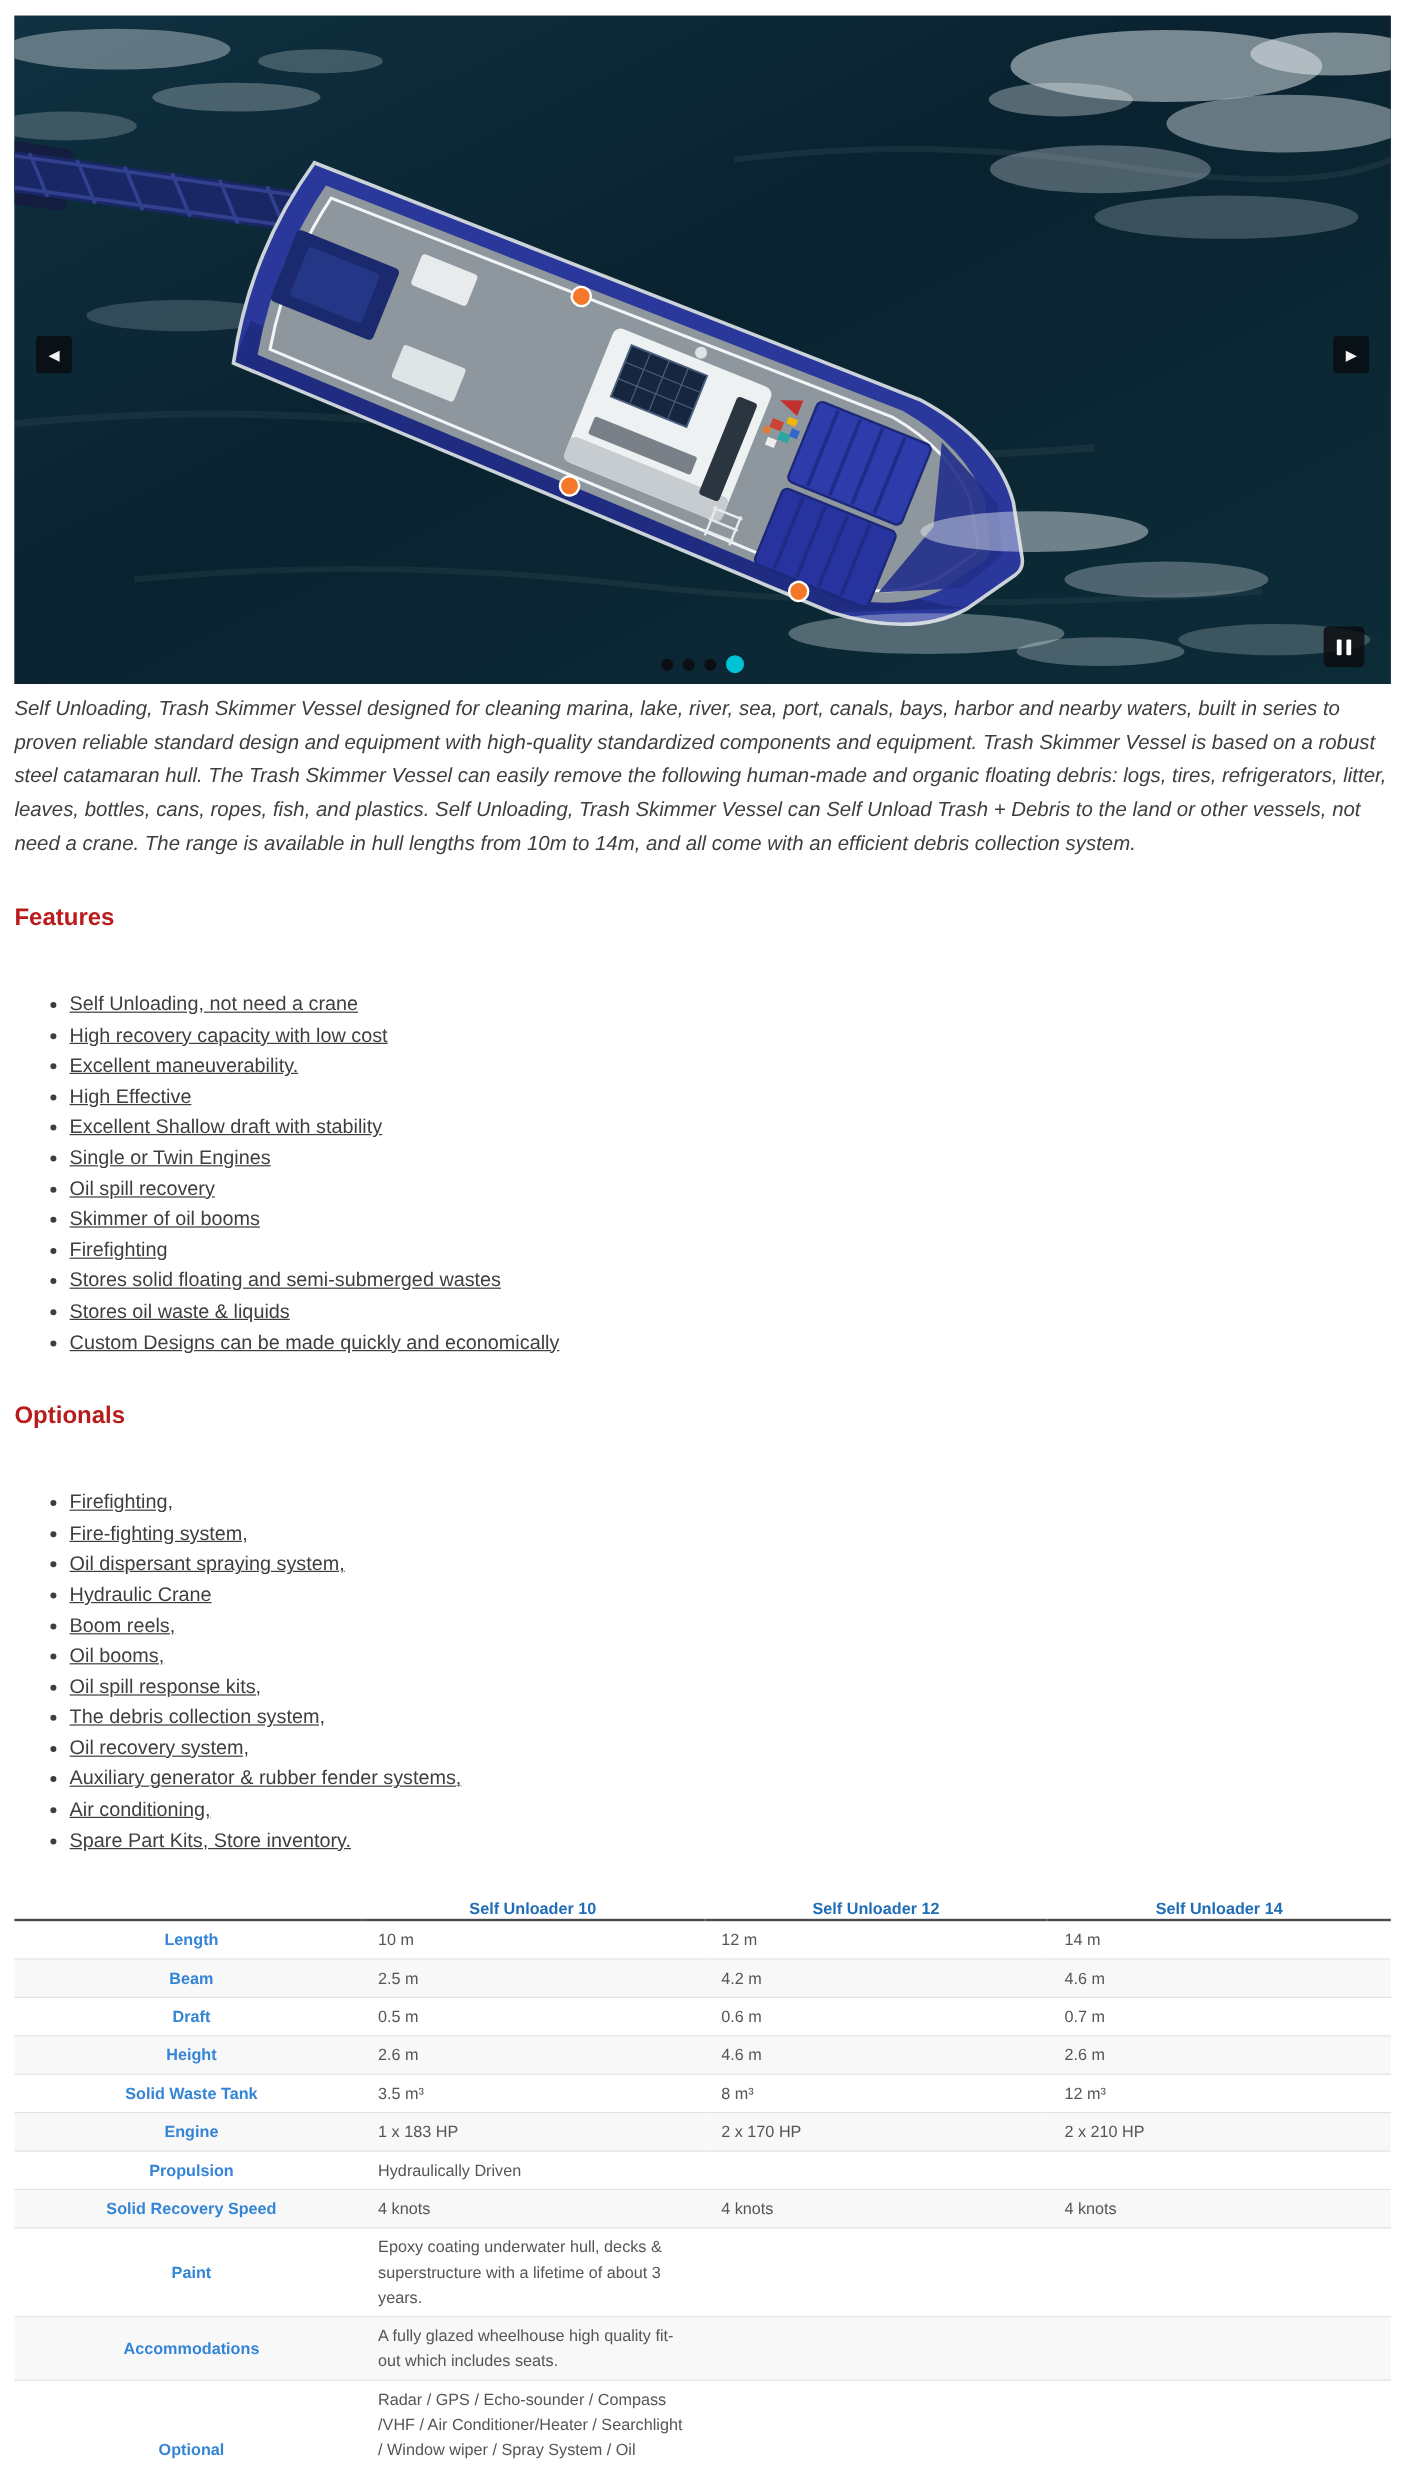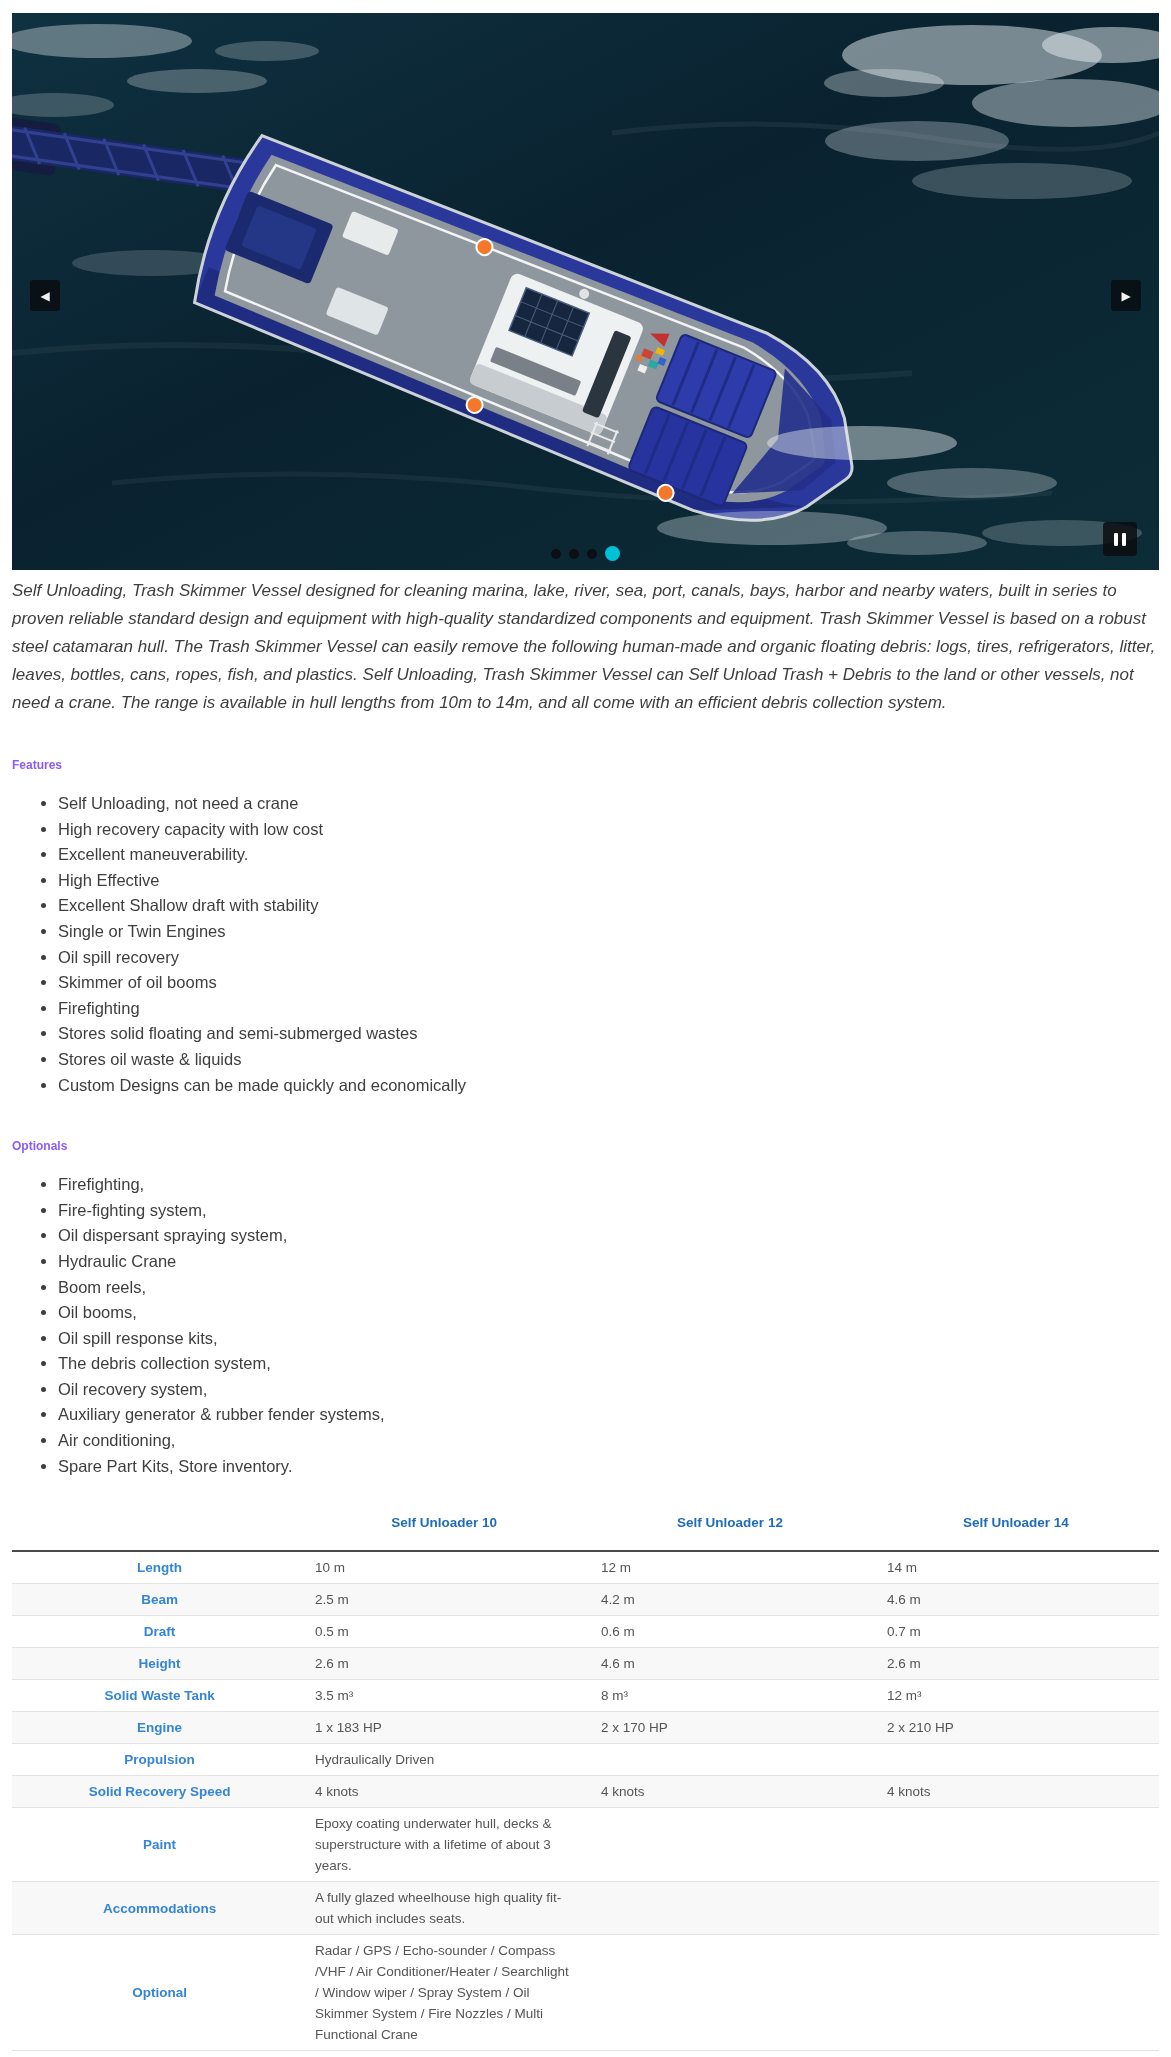--- a/index.html
+++ b/index.html
@@ -40,31 +40,31 @@
   .pause-btn i{display:block;width:4px;height:13px;background:#fff;border-radius:1px;}
   .dots{
     position:absolute;left:0;right:0;bottom:9px;
     display:flex;gap:8px;justify-content:center;align-items:center;
   }
   .dot{width:10px;height:10px;border-radius:50%;background:#0b0f13;cursor:pointer;}
   .dot.active{width:15px;height:15px;background:var(--accent);}
 
   
   .desc{margin:7px 0 0;font-size:17px;line-height:28px;color:var(--body-text);font-style:italic;}
-  .section-heading{margin:39px 0 0;font-size:12px;line-height:18px;font-weight:700;color:#8b5cf6;}
-  ul.bullets{margin:17px 0 0;padding:0 0 0 46px;}
+  .section-heading{margin:39px 0 0;font-size:20px;line-height:18px;font-weight:700;color:#b91c1c;}
+  ul.bullets{margin:51px 0 0;padding:0 0 0 46px;text-decoration:underline;}
   ul.bullets li{font-size:16.5px;line-height:25.6px;color:var(--body-text);}
 
   
   table.spec{width:1147px;margin-top:30px;border-collapse:collapse;table-layout:fixed;}
   table.spec col.c-label{width:25.2%;}
   table.spec col.c-val{width:24.93%;}
   table.spec thead th{
     font-size:13.5px;font-weight:700;color:var(--head-blue);
-    text-align:center;padding:6px 4px 20px;border-bottom:2px solid var(--rule);
+    text-align:center;padding:6px 4px 1px;border-bottom:2px solid var(--rule);
   }
   table.spec thead th:first-child{text-align:left;padding-left:12px;}
   table.spec tbody tr{border-bottom:1px solid var(--row-border);}
   table.spec tbody tr:nth-child(even){background:var(--stripe);}
   table.spec tbody th.rowlabel{
     text-align:center;font-size:13.5px;font-weight:700;color:var(--label-blue);
     padding:5px 6px 5px 12px;line-height:21px;vertical-align:middle;
   }
   table.spec tbody td{
     font-size:13.5px;color:var(--value-text);

